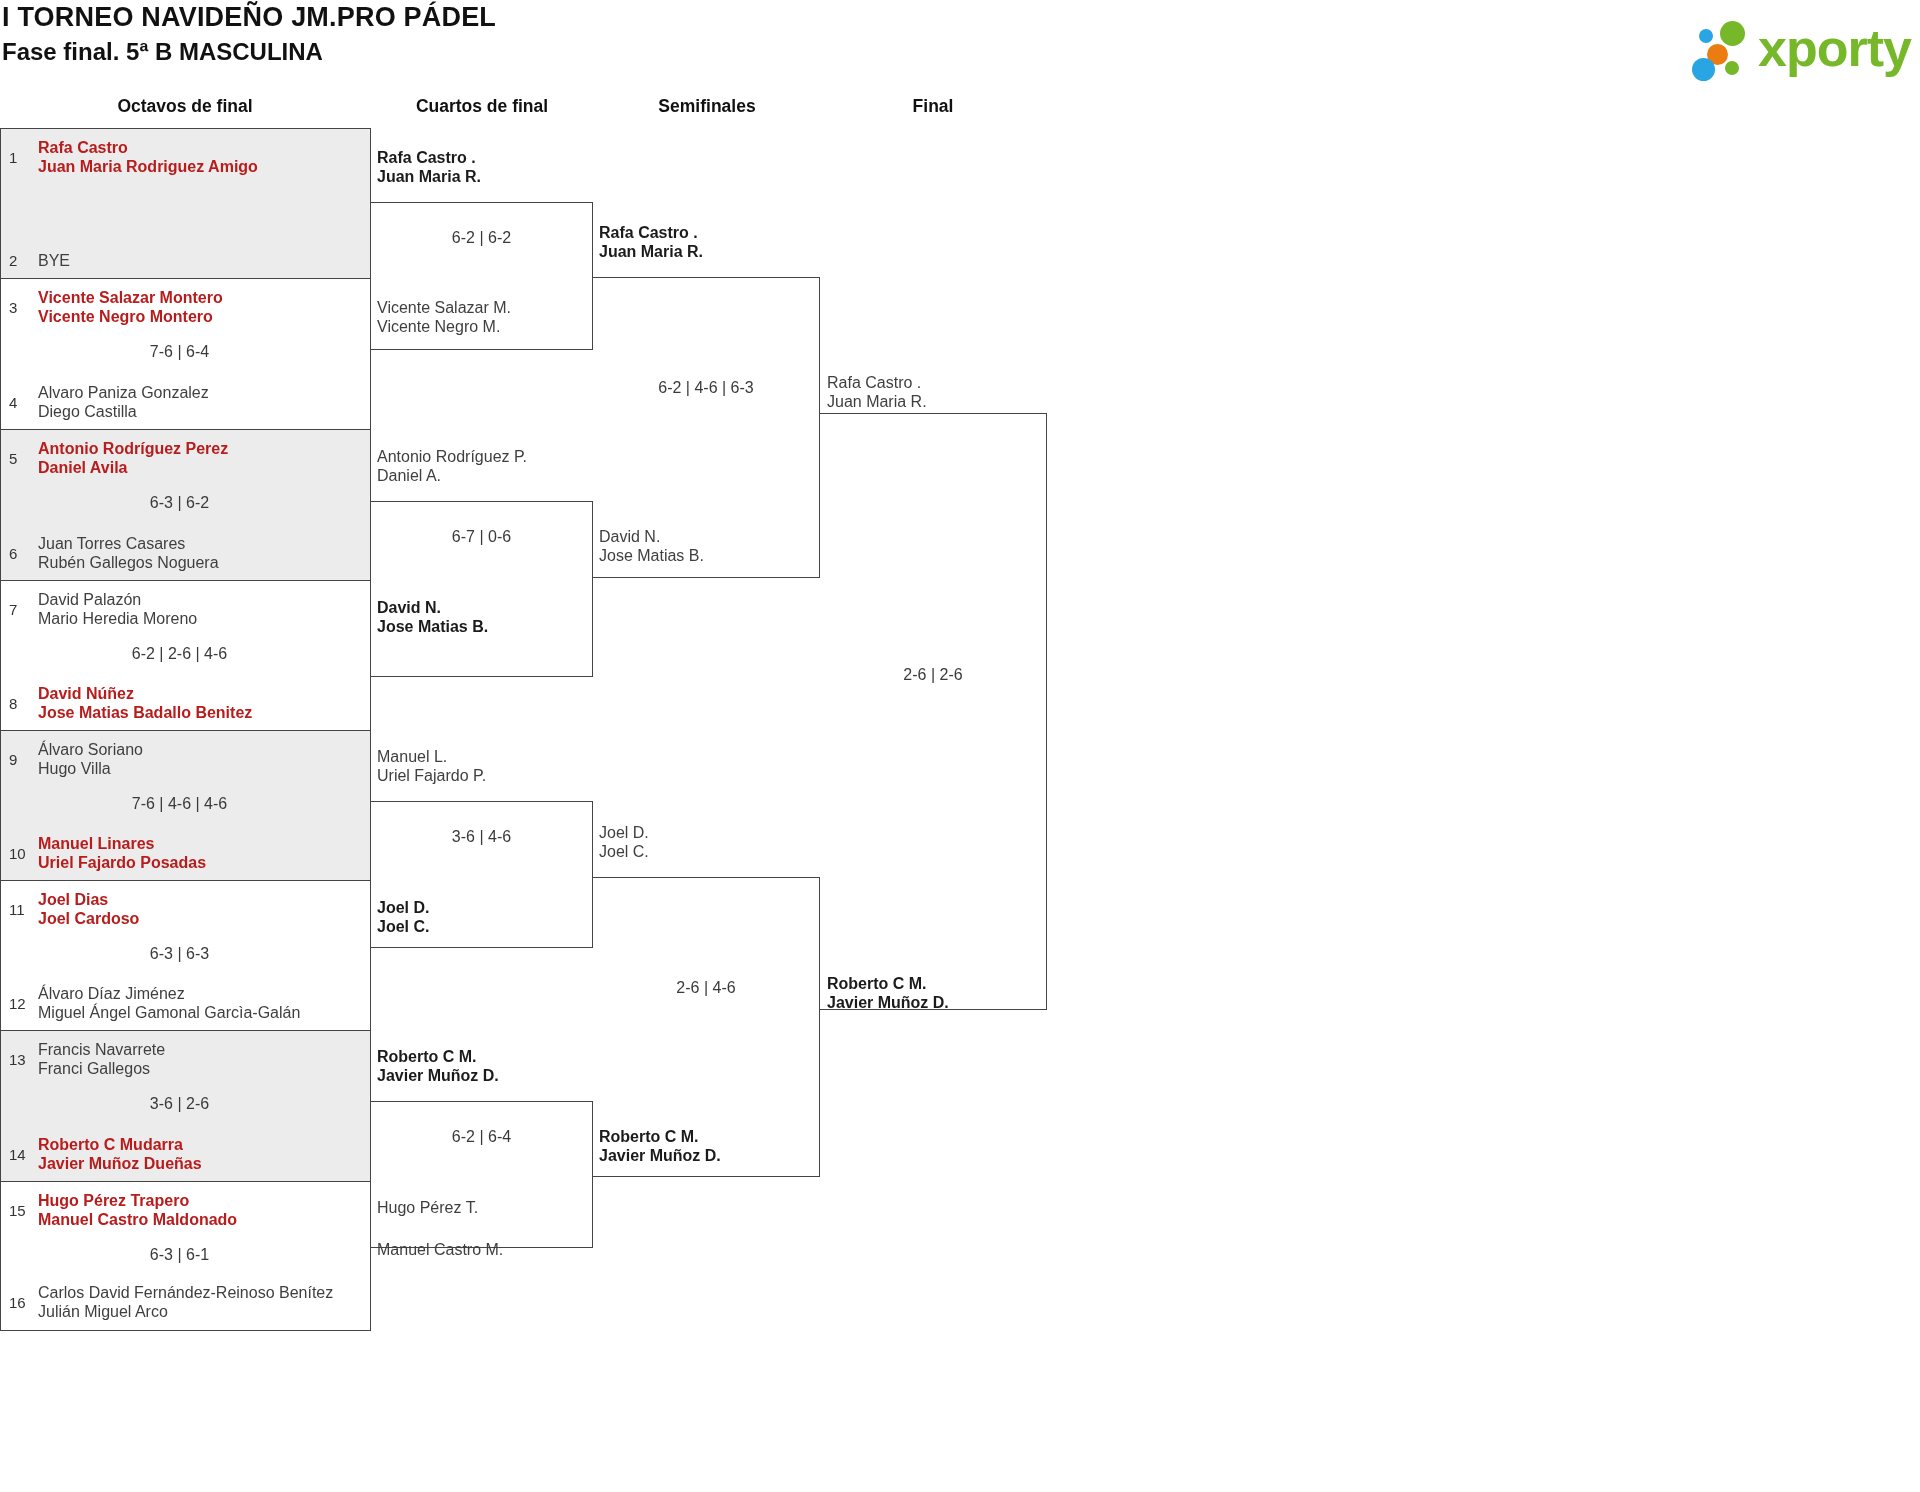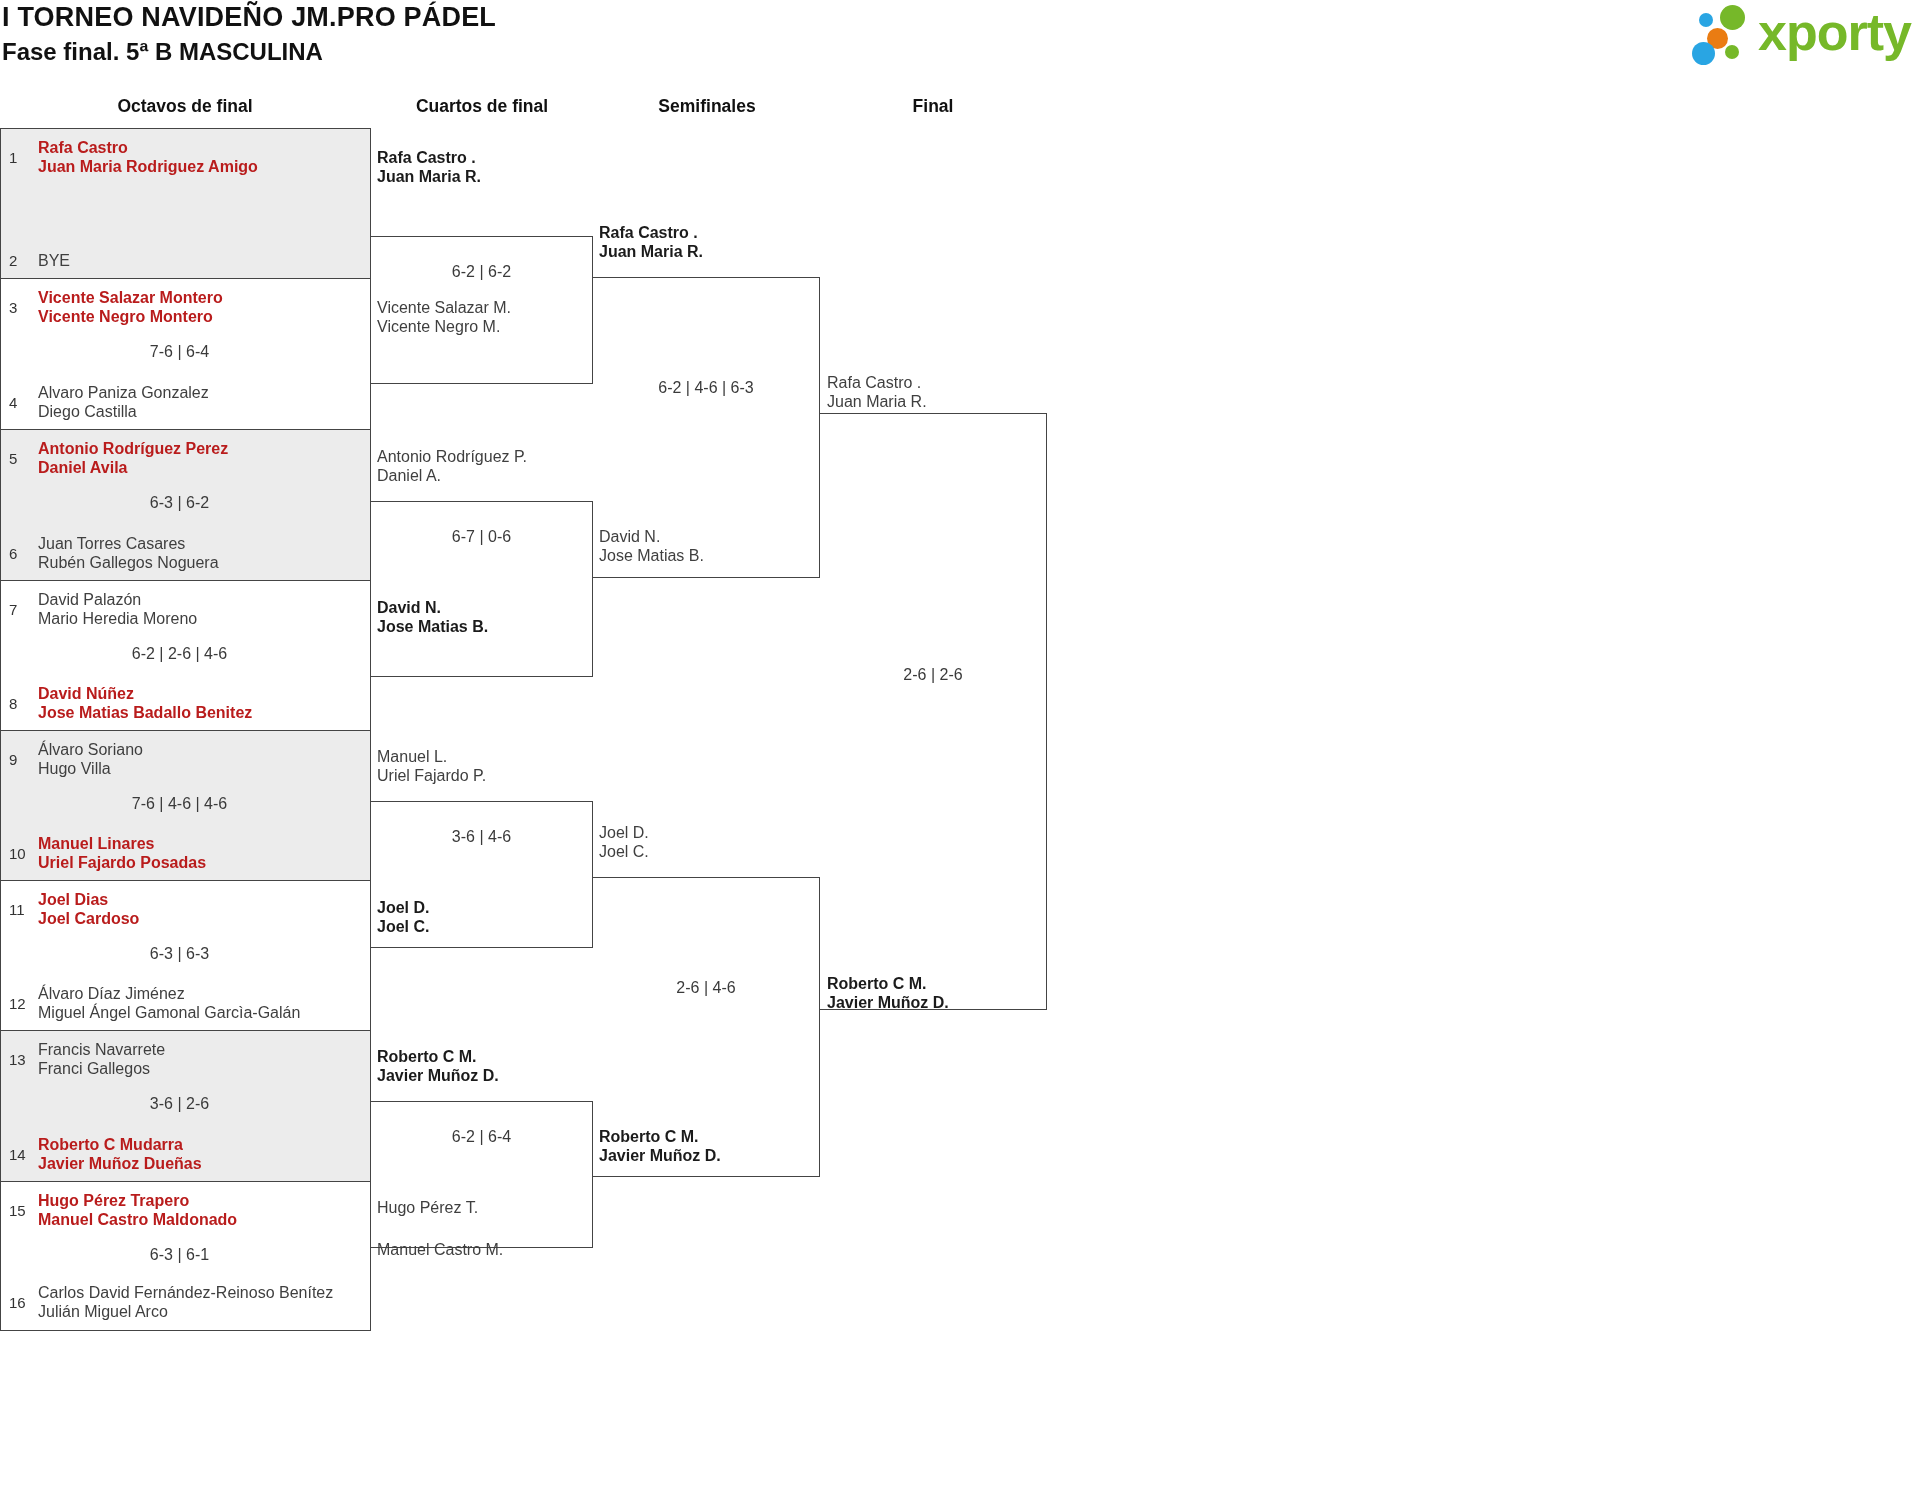--- a/index.html
+++ b/index.html
@@ -4,21 +4,21 @@
 <style>
   html,body{margin:0;padding:0;background:#fff;}
   body{font-family:"Liberation Sans","DejaVu Sans",sans-serif;color:#1b1b1b;}
   .page{position:relative;width:1920px;height:1492px;background:#fff;overflow:hidden;}
 
   
   .title1{position:absolute;left:2px;top:2px;font-size:27px;font-weight:bold;color:#111;letter-spacing:.2px;}
   .title2{position:absolute;left:2px;top:38px;font-size:24px;font-weight:bold;color:#111;}
 
   
-  .logo{position:absolute;left:1688px;top:0;width:232px;height:78px;}
+  .logo{position:absolute;left:1688px;top:16px;width:232px;height:78px;}
   .dot{position:absolute;border-radius:50%;}
   .logo-text{position:absolute;left:70px;top:2px;font-size:52px;font-weight:800;letter-spacing:-1px;}
 
   
   .round-h{position:absolute;top:96px;width:300px;text-align:center;font-size:17.5px;font-weight:600;color:#111;}
 
   
   .o-match{position:absolute;left:0;width:371px;box-sizing:border-box;border:1.5px solid #444;background:#fff;}
   .o-match.gray{background:#ececec;}
   .team{position:absolute;left:8px;right:8px;display:flex;gap:9px;align-items:center;}
@@ -199,21 +199,21 @@
     <div class="o-score">6-3 | 6-1</div>
     <div class="team bottom">
       <span class="seed">16</span>
       <span class="names">
           <span>Carlos David Fernández-Reinoso Benítez</span>
           <span>Julián Miguel Arco</span>
         </span>
     </div>
   </div>
 
-  <div class="r-box qf" style="left:371px;top:202px;width:222px;height:148px;margin-top:34px;">
+  <div class="r-box qf" style="left:371px;top:202px;width:222px;height:148px;">
     <div class="r-score">6-2 | 6-2</div>
   </div>
   <div class="adv win" style="left:377px;top:148px;">
       <span>Rafa Castro .</span>
       <span>Juan Maria R.</span>
     </div>
   <div class="adv" style="left:377px;top:298px;">
       <span>Vicente Salazar M.</span>
       <span>Vicente Negro M.</span>
     </div>

